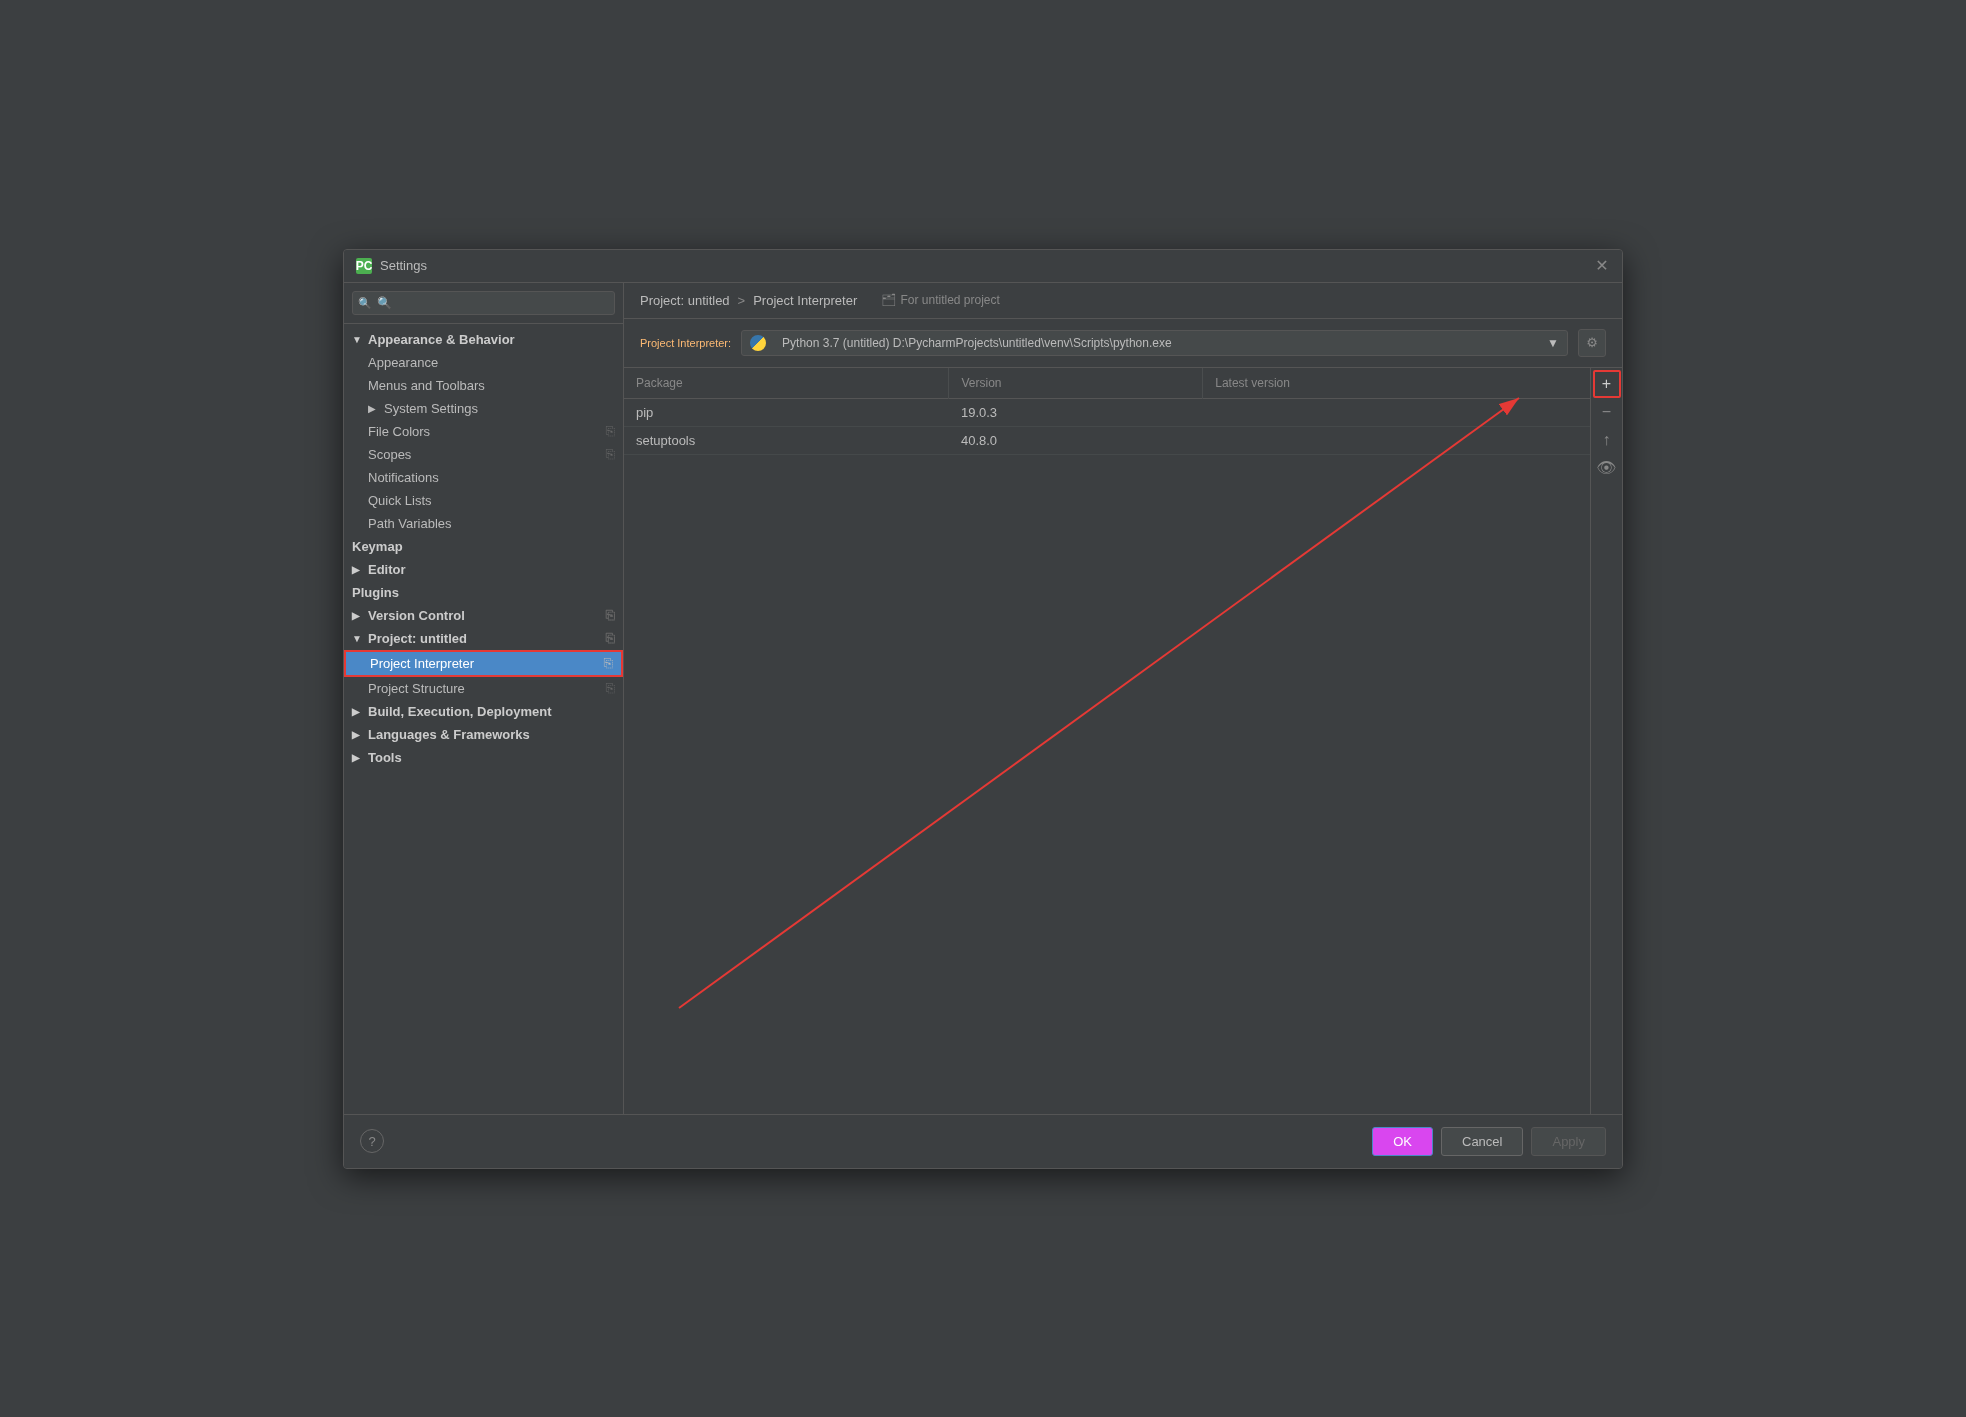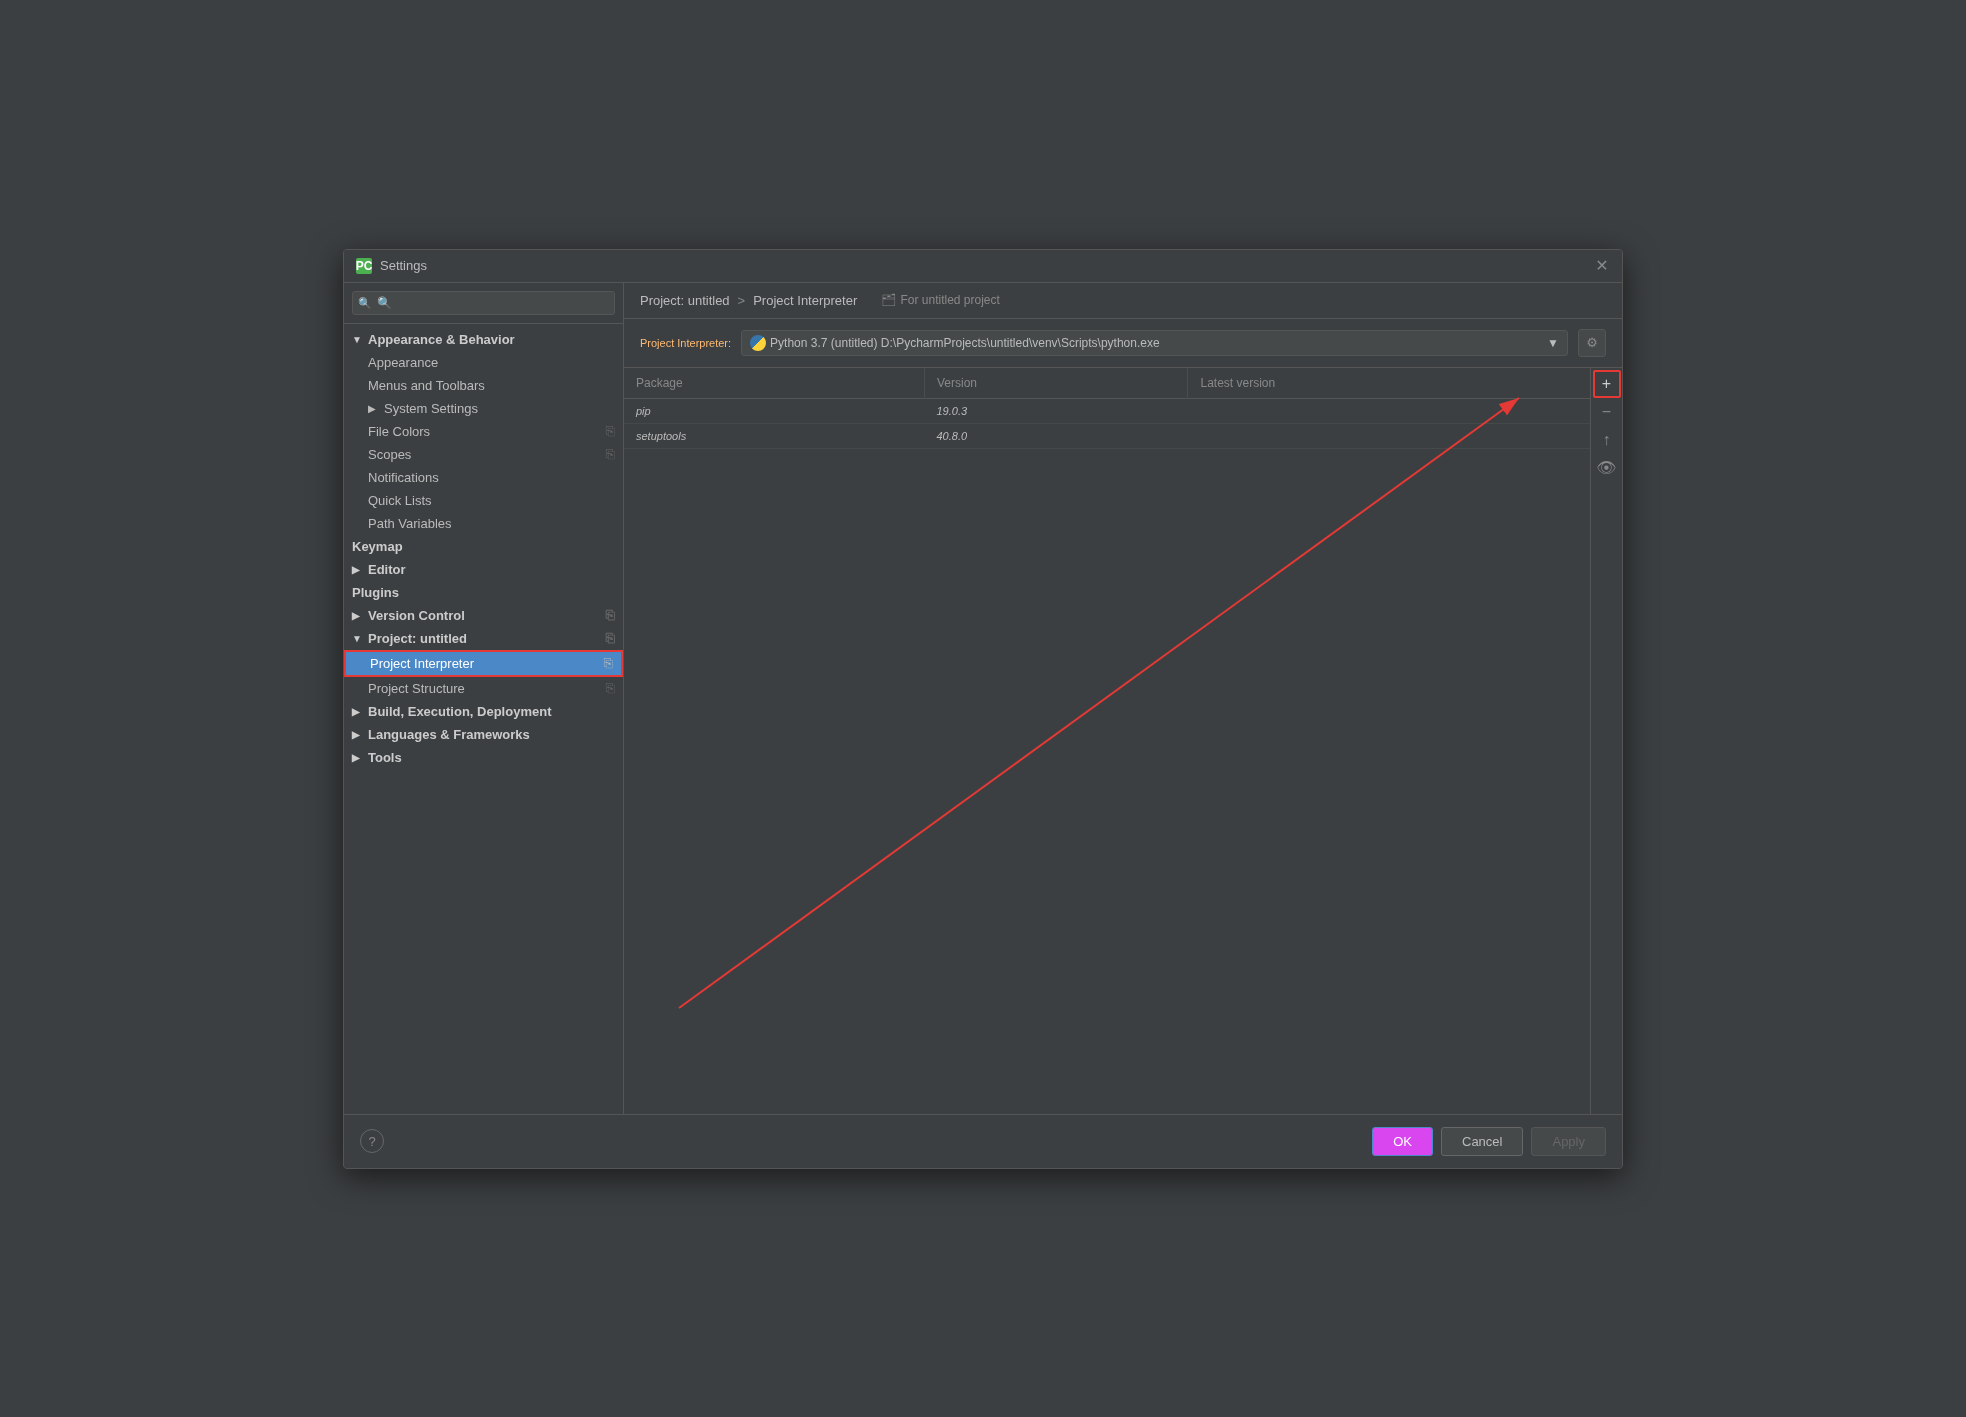--- a/index.html
+++ b/index.html
@@ -177,21 +177,21 @@
       color: #bbbbbb;
       padding: 4px 8px;
       font-size: 12px;
       display: flex;
       align-items: center;
       justify-content: space-between;
     }
     .interpreter-select-text {
       display: flex;
       align-items: center;
-      gap: 4px;
+      gap: 16px;
     }
     .python-icon {
       width: 16px;
       height: 16px;
       background: linear-gradient(135deg, #3776ab 50%, #ffd43b 50%);
       border-radius: 50%;
       flex-shrink: 0;
     }
     .gear-btn {
       width: 28px;
@@ -222,24 +222,23 @@
       text-align: left;
       padding: 8px 12px;
       color: #888;
       font-weight: normal;
       font-size: 12px;
       border-right: 1px solid #4a4d4e;
     }
     .packages-table th:last-child { border-right: none; }
     .packages-table td {
       padding: 6px 12px;
-      font-size: 11px;
+      font-size: 13px;
       color: #bbbbbb;
       border-bottom: 1px solid #45494a;
-      font-style: italic;
     }
     
     .table-sidebar-actions {
       width: 32px;
       background: #3c3f41;
       border-left: 1px solid #555;
       display: flex;
       flex-direction: column;
       align-items: center;
       padding: 2px 0;

